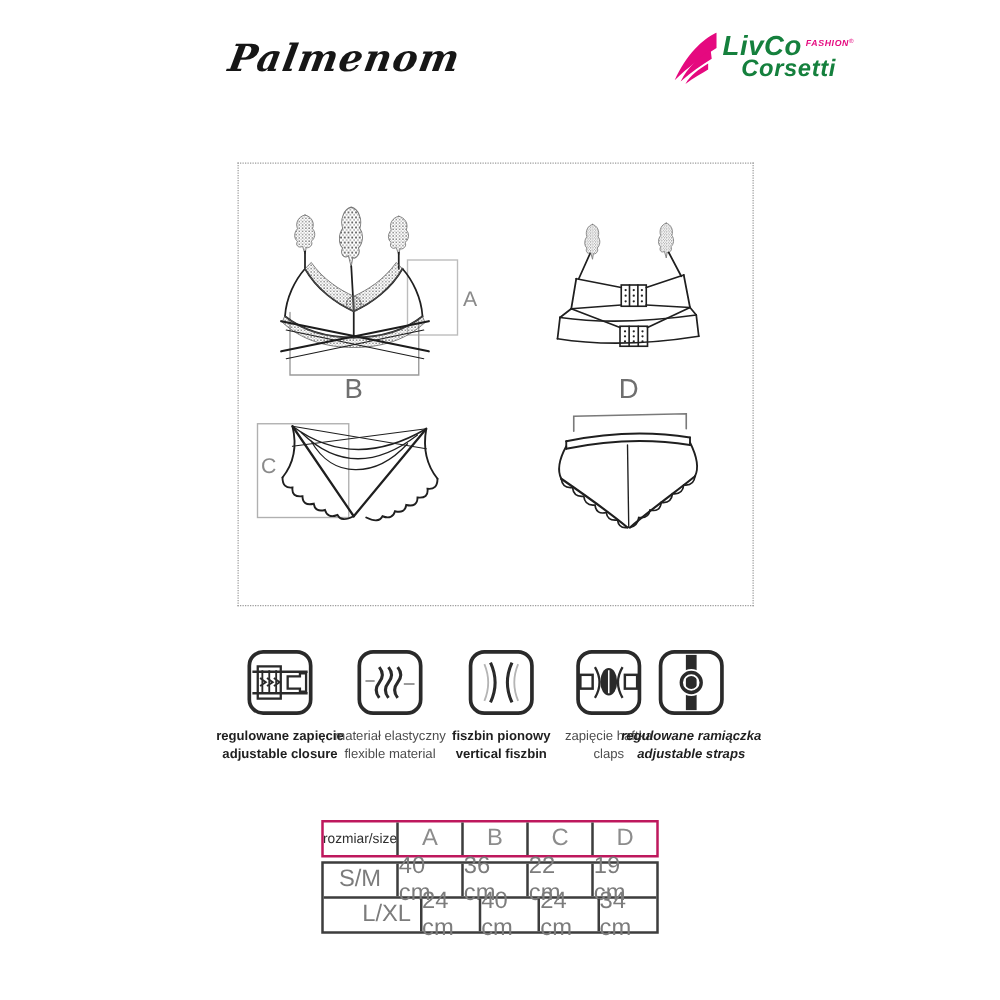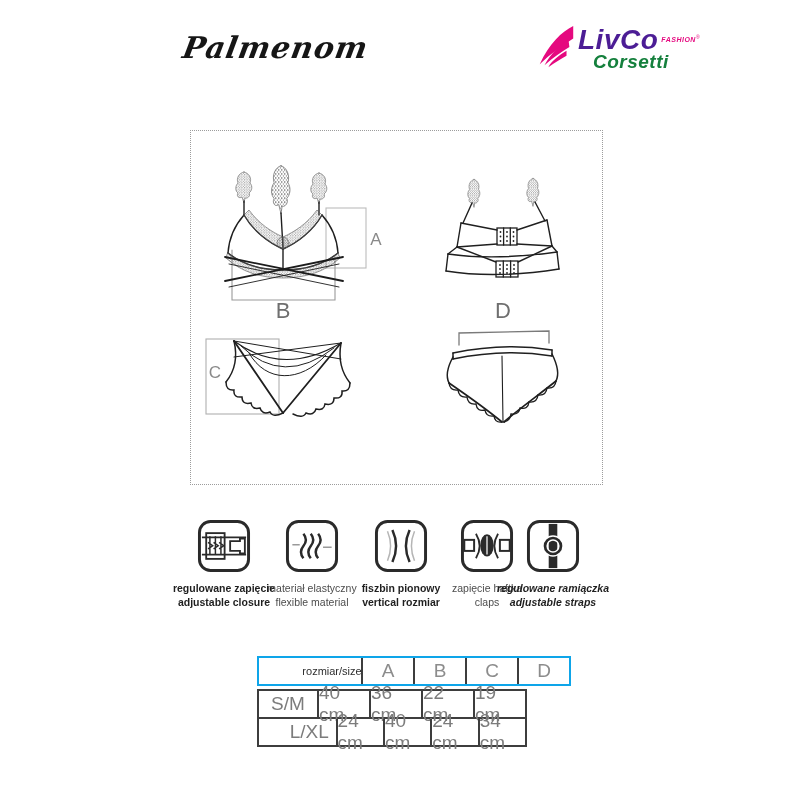--- a/index.html
+++ b/index.html
@@ -9,21 +9,21 @@
   
   .product-name{position:absolute;left:183px;top:30px;
     font-family:"DejaVu Serif",serif;font-style:italic;font-weight:bold;
     font-size:30px;color:#161616;transform:skewX(-10deg);letter-spacing:1px;}
 
   
   .logo{position:absolute;left:536px;top:26px;display:flex;align-items:flex-start;}
   .logo svg{display:block;}
   .logo-text{margin-left:2px;line-height:1;}
   .logo-row1{white-space:nowrap;}
-  .logo-liv{font-size:28px;font-weight:bold;font-style:italic;color:#4c1d95;letter-spacing:.5px;}
+  .logo-liv{font-size:22px;font-weight:bold;font-style:italic;color:#15803d;letter-spacing:.5px;}
   .logo-fashion{font-size:7px;font-weight:bold;font-style:italic;color:#e5097f;margin-left:3px;vertical-align:7px;letter-spacing:.5px;}
   .logo-reg{font-size:5px;vertical-align:10px;color:#e5097f;}
   .logo-corsetti{font-size:19px;font-weight:bold;font-style:italic;color:#15803d;margin-left:15px;margin-top:-2px;letter-spacing:.5px;}
 
   
   .diagram-box{position:absolute;left:190px;top:130px;width:411px;height:353px;
     border:1px dotted #9c9c9c;}
   .diagram-box svg{position:absolute;left:0;top:0;}
   .mlabel{position:absolute;color:#8a8a8a;font-size:17px;text-align:center;}
   .mlabel.big{font-size:22px;color:#6f6f6f;}
@@ -34,21 +34,21 @@
 
   
   .feature{position:absolute;top:519px;width:130px;text-align:center;}
   .feature .icon-box{display:inline-block;}
   .caption{margin-top:5px;font-size:10.5px;line-height:1.3;font-weight:bold;color:#1f1f1f;}
   .caption.light{font-weight:normal;color:#4c4c4c;}
 
   
   .size-table{position:absolute;left:257px;top:656px;color:#757575;}
   .t-head,.t-row{display:flex;}
-  .t-head{border:2px solid #0ea5e9;width:266px;height:26px;padding-left:44px;}
+  .t-head{border:2px solid #be185d;width:266px;height:26px;}
   .t-body{border:2px solid #3d3d3d;width:266px;margin-top:3px;}
   .t-row{height:26px;}
   .t-row + .t-row{border-top:2px solid #3d3d3d;padding-left:24px;}
   .cell{display:flex;align-items:center;justify-content:center;
         font-size:19px;color:#7c7c7c;box-sizing:border-box;}
   .cell + .cell{border-left:2px solid #3d3d3d;}
   .c0{width:58px;}
   .cv{width:52px;}
   .t-head .cell{color:#8c8c8c;}
   .t-head .c0{font-size:11px;color:#2e2e2e;}
@@ -255,21 +255,21 @@
     <div class="feature" style="left:336px;">
       <span class="icon-box">
         <svg width="54" height="54" viewBox="0 0 44 44" fill="none">
           <rect x="2" y="2" width="40" height="40" rx="9" stroke="#2a2a2a" stroke-width="2.4" fill="#fff"></rect>
           <path d="M11,10 q5,12 0,24 M33,10 q-5,12 0,24" stroke="#b5b5b5" stroke-width="1.2"></path>
           <path d="M15,9 q6,13 0,26 M29,9 q-6,13 0,26" stroke="#2a2a2a" stroke-width="2"></path>
         </svg>
       </span>
       <div class="caption">
         <div>fiszbin pionowy</div>
-        <div>vertical rozmiar</div>
+        <div>vertical fiszbin</div>
       </div>
     </div>
 
     <div class="feature" style="left:422px;">
       <span class="icon-box">
         <svg width="54" height="54" viewBox="0 0 44 44" fill="none">
           <rect x="2" y="2" width="40" height="40" rx="9" stroke="#2a2a2a" stroke-width="2.4" fill="#fff"></rect>
           <rect x="3.5" y="17" width="8" height="9" stroke="#2a2a2a" stroke-width="1.6"></rect>
           <rect x="32.5" y="17" width="8" height="9" stroke="#2a2a2a" stroke-width="1.6"></rect>
           <path d="M13,12 q6,10 0,20 M31,12 q-6,10 0,20" stroke="#2a2a2a" stroke-width="1.5"></path>

